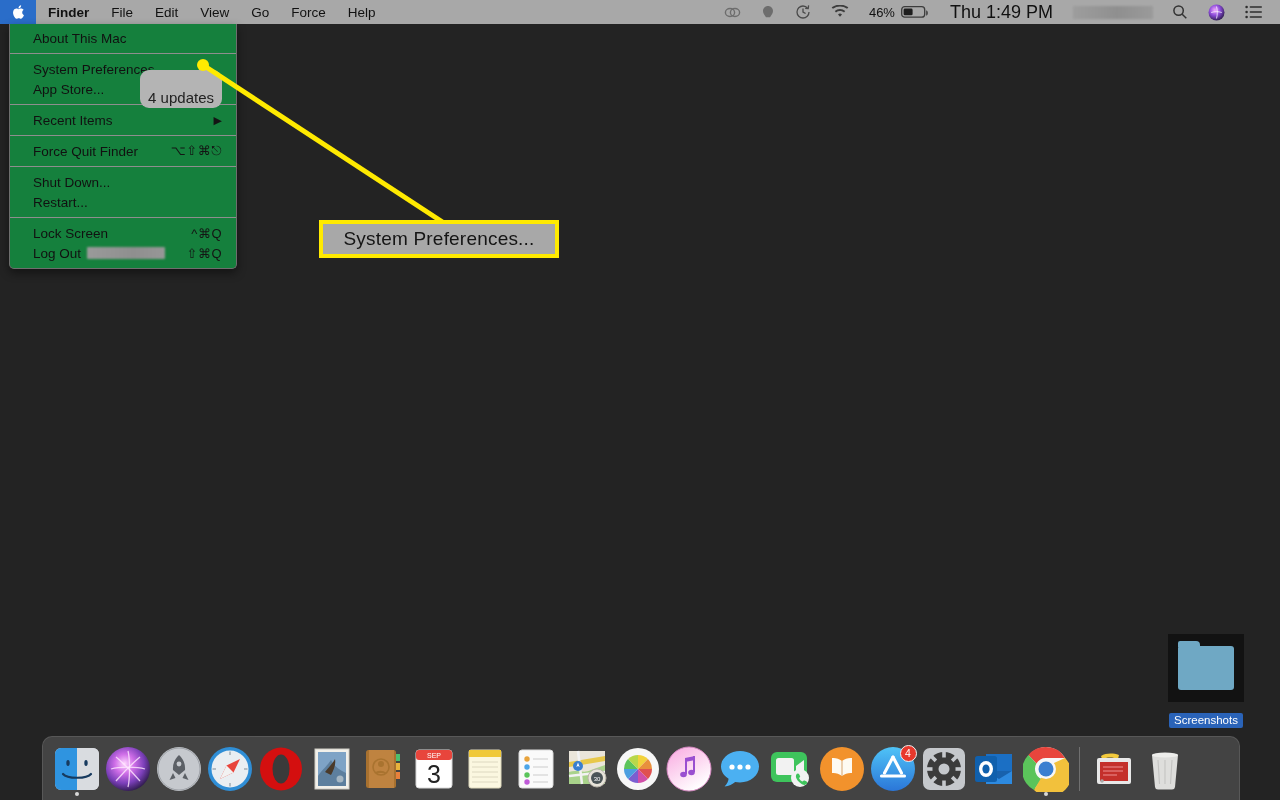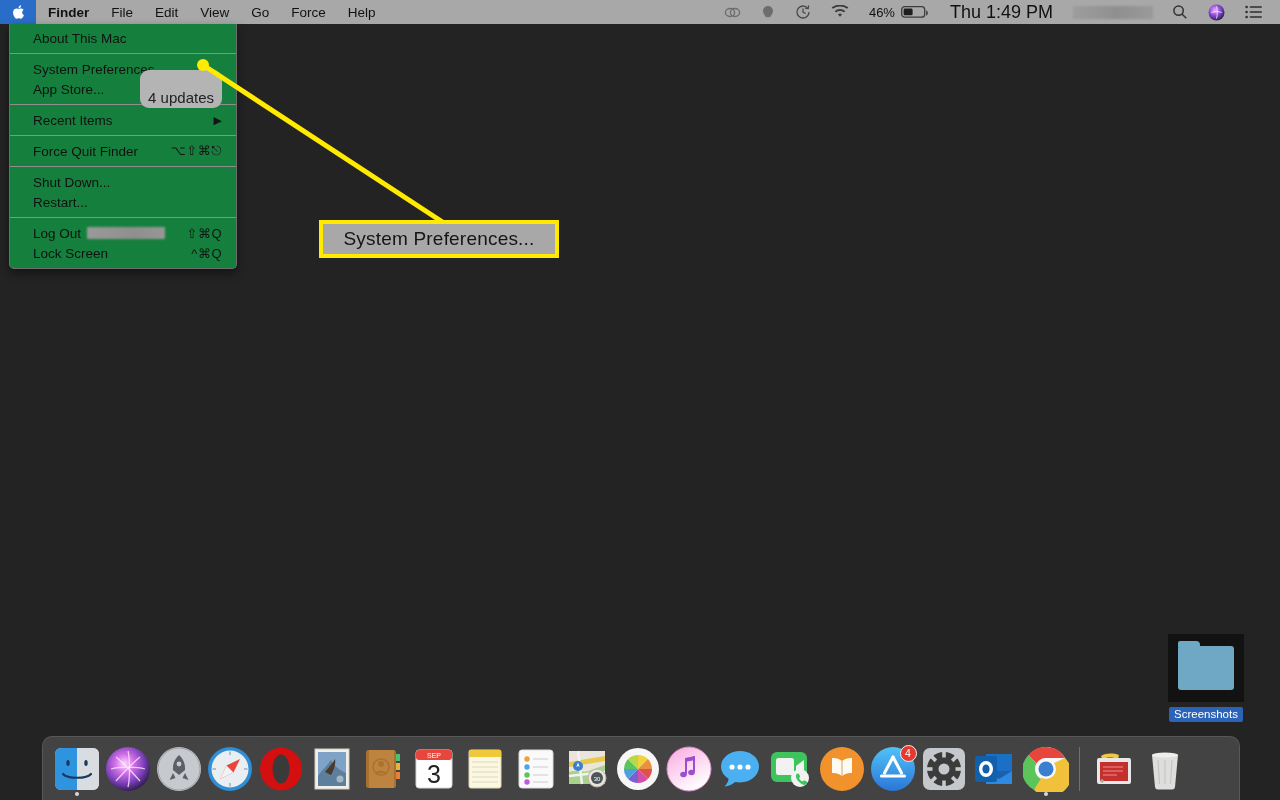--- a/index.html
+++ b/index.html
@@ -139,21 +139,21 @@
     border-radius: 2px 3px 3px 3px;
     position: relative;
   }
   .folder-shape:before {
     content: ""; position: absolute;
     top: -5px; left: 0; width: 22px; height: 6px;
     background: #6fa8c4;
     border-radius: 2px 4px 0 0;
   }
   #folder-label {
-    margin-top: 5px;
+    margin-top: 11px;
     background: #2a63b8; color: #fff;
     font-size: 11.5px;
     padding: 1px 5px 2px 5px;
     border-radius: 2px;
     white-space: nowrap;
   }
 
   
   #dock {
     position: absolute; left: 42px; top: 736px;
@@ -324,27 +324,27 @@
     </div>
     <div class="menu-sep"></div>
     <div class="menu-row">
       <span class="label">Shut Down...</span>
     </div>
     <div class="menu-row">
       <span class="label">Restart...</span>
     </div>
     <div class="menu-sep"></div>
     <div class="menu-row">
+      <span class="label">Lock Screen</span>
+      <span class="shortcut">^⌘Q</span>
+    </div>
+    <div class="menu-row">
       <span class="label">Log Out</span>
       <span id="logout-blur"></span>
       <span class="shortcut">⇧⌘Q</span>
-    </div>
-    <div class="menu-row">
-      <span class="label">Lock Screen</span>
-      <span class="shortcut">^⌘Q</span>
     </div>
   </div>
 
   <div id="desktop-icon">
     <div id="folder-tile">
       <div class="folder-shape"></div>
     </div>
     <div id="folder-label">Screenshots</div>
   </div>
 

